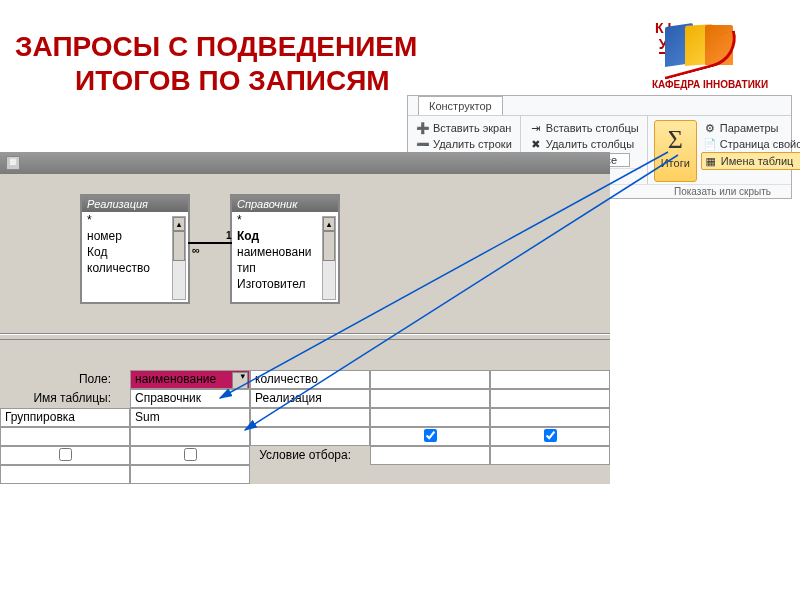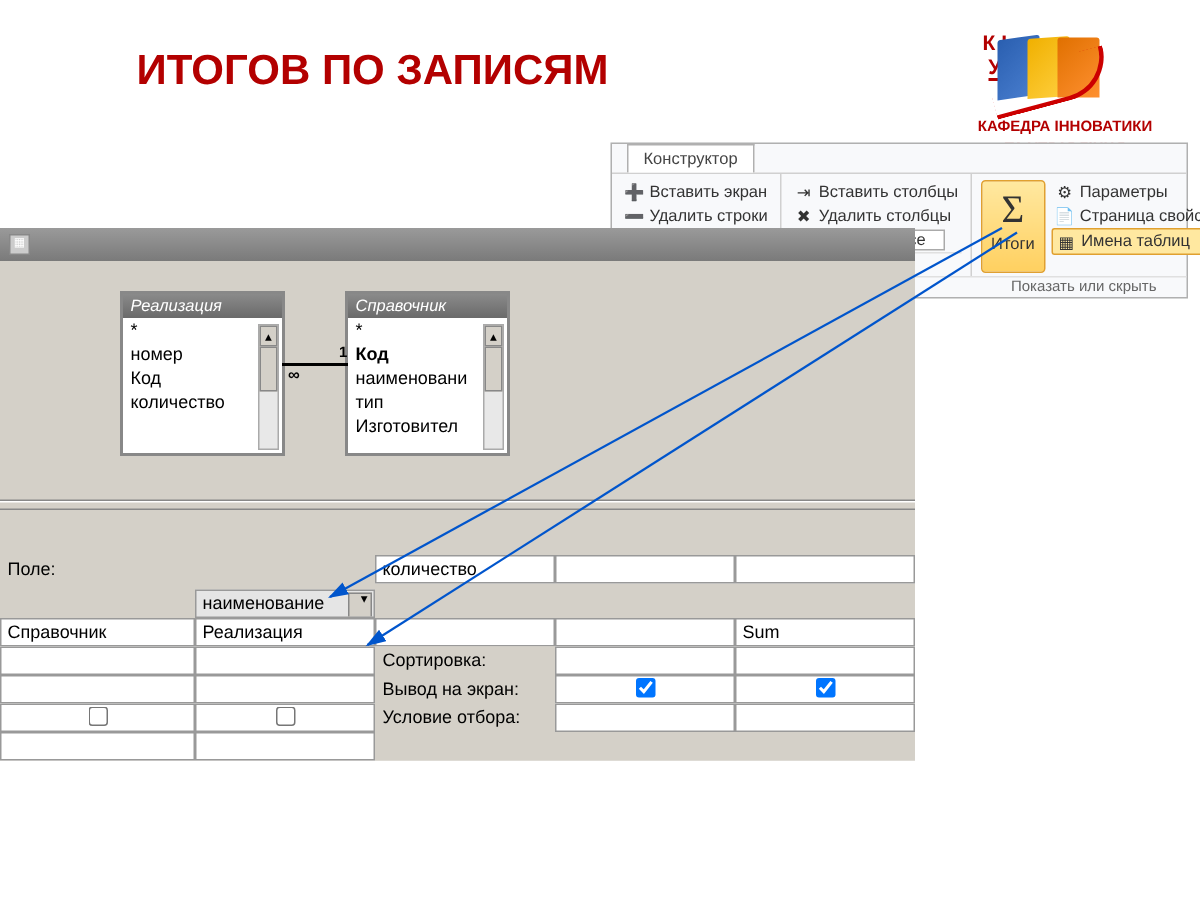--- a/index.html
+++ b/index.html
@@ -1,20 +1,20 @@
 <!DOCTYPE html>
 <html><head>
 <meta charset="utf-8">
 <style>
   * { box-sizing: border-box; margin: 0; padding: 0; }
   body { font-family: Tahoma, Arial, sans-serif; background: #fff; width: 800px; height: 600px; position: relative; overflow: hidden; }
   
   .header { position: absolute; top: 30px; left: 15px; }
   .title { color: #b30000; font-size: 28px; font-weight: bold; line-height: 1.2; }
-  .title-line2 { margin-left: 76px; }
+  .title-line2 { margin-left: 60px; }
   
   .logo { position: absolute; top: 15px; right: 25px; width: 130px; text-align: center; }
   .logo-books { position: relative; height: 60px; }
   .book { position: absolute; width: 28px; height: 40px; bottom: 10px; border-radius: 2px 2px 0 0; }
   .book1 { left: 20px; background: linear-gradient(135deg,#2a5fb0,#4a7fd0); transform: skewY(-8deg); }
   .book2 { left: 40px; background: linear-gradient(135deg,#f0b000,#ffd040); transform: skewY(-4deg); }
   .book3 { left: 60px; background: linear-gradient(135deg,#e07000,#ff9030); }
   .swoosh { position: absolute; left: 15px; bottom: 5px; width: 80px; height: 30px; border: 3px solid #c00; border-top: none; border-left: none; border-radius: 0 0 50px 0; transform: rotate(-15deg); }
   .ki { position: absolute; left: 10px; top: 5px; font-weight: bold; color: #b30000; font-size: 14px; }
   .ki .u { border-bottom: 2px solid #b30000; }
@@ -48,33 +48,34 @@
   .tb-scroll .thumb { height: 30px; background: #d4d0c8; border: 1px solid #888; }
   .relation { position: absolute; left: 188px; top: 68px; width: 44px; height: 2px; background: #000; }
   .rel-1 { position: absolute; left: 226px; top: 56px; font-size: 10px; font-weight: bold; }
   .rel-inf { position: absolute; left: 192px; top: 70px; font-size: 11px; font-weight: bold; }
   
   .divider { height: 6px; background: #d4d0c8; border-top: 1px solid #fff; border-bottom: 1px solid #888; }
   
   .grid-pane { background: #d4d0c8; padding-top: 30px; }
   .grid { display: grid; grid-template-columns: 130px 120px 120px 120px 120px; font-size: 12px; }
   .gcell { border: 1px solid #999; background: #fff; padding: 1px 4px; height: 19px; overflow: hidden; white-space: nowrap; }
-  .glabel { background: #d4d0c8; text-align: left; padding-right: 18px; border: 1px solid #d4d0c8; }
-  .gsel { background: #e5e5e5; position: relative; margin-top: 23px; }
+  .glabel { background: #d4d0c8; text-align: right; padding-right: 18px; border: 1px solid #d4d0c8; }
+  .gsel { background: #be185d; position: relative; }
   .gsel::after { content: ''; position: absolute; right: 1px; top: 1px; width: 14px; height: 15px; background: #d4d0c8; border: 1px solid #888; }
   .gsel::before { content: '▾'; position: absolute; right: 4px; top: 0px; font-size: 9px; z-index: 1; }
   .gchk { text-align: center; }
   .gchk input { margin: 0; }
   
   .arrow-svg { position: absolute; top: 0; left: 0; pointer-events: none; z-index: 50; }
 </style>
 </head>
 <body>
 
 <div class="header">
+  <div class="title">ЗАПРОСЫ С ПОДВЕДЕНИЕМ</div>
   <div class="title title-line2">ИТОГОВ ПО ЗАПИСЯМ</div>
 </div>
 
 <div class="logo">
   <div class="logo-books">
     <span class="ki">
       <span>К</span> <span>І</span><br><span class="u">У</span>
     </span>
     <div class="book book1"></div>
     <div class="book book2"></div>
@@ -181,36 +182,36 @@
   </div>
   <div class="divider"></div>
   <div class="grid-pane">
     <div class="grid">
       <div class="gcell glabel">Поле:</div>
       <div class="gcell gsel">наименование</div>
       <div class="gcell">количество</div>
       <div class="gcell"></div>
       <div class="gcell"></div>
 
+      <div class="gcell glabel">Имя таблицы:</div>
       <div class="gcell">Справочник</div>
       <div class="gcell">Реализация</div>
       <div class="gcell"></div>
       <div class="gcell"></div>
 
+      <div class="gcell">Группировка</div>
       <div class="gcell">Sum</div>
       <div class="gcell"></div>
       <div class="gcell"></div>
 
-      <div class="gcell glabel">Сортировка:</div>
-      <div class="gcell"></div>
-      <div class="gcell"></div>
-      <div class="gcell"></div>
-      <div class="gcell"></div>
-
-      <div class="gcell glabel">Вывод на экран:</div>
+      <div class="gcell"></div>
+      <div class="gcell"></div>
+      <div class="gcell"></div>
+      <div class="gcell"></div>
+
       <div class="gcell gchk"><input type="checkbox" checked="" style=""></div>
       <div class="gcell gchk"><input type="checkbox" checked="" style=""></div>
       <div class="gcell gchk"><input type="checkbox" style=""></div>
       <div class="gcell gchk"><input type="checkbox" style=""></div>
 
       <div class="gcell glabel">Условие отбора:</div>
       <div class="gcell"></div>
       <div class="gcell"></div>
       <div class="gcell"></div>
       <div class="gcell"></div>

